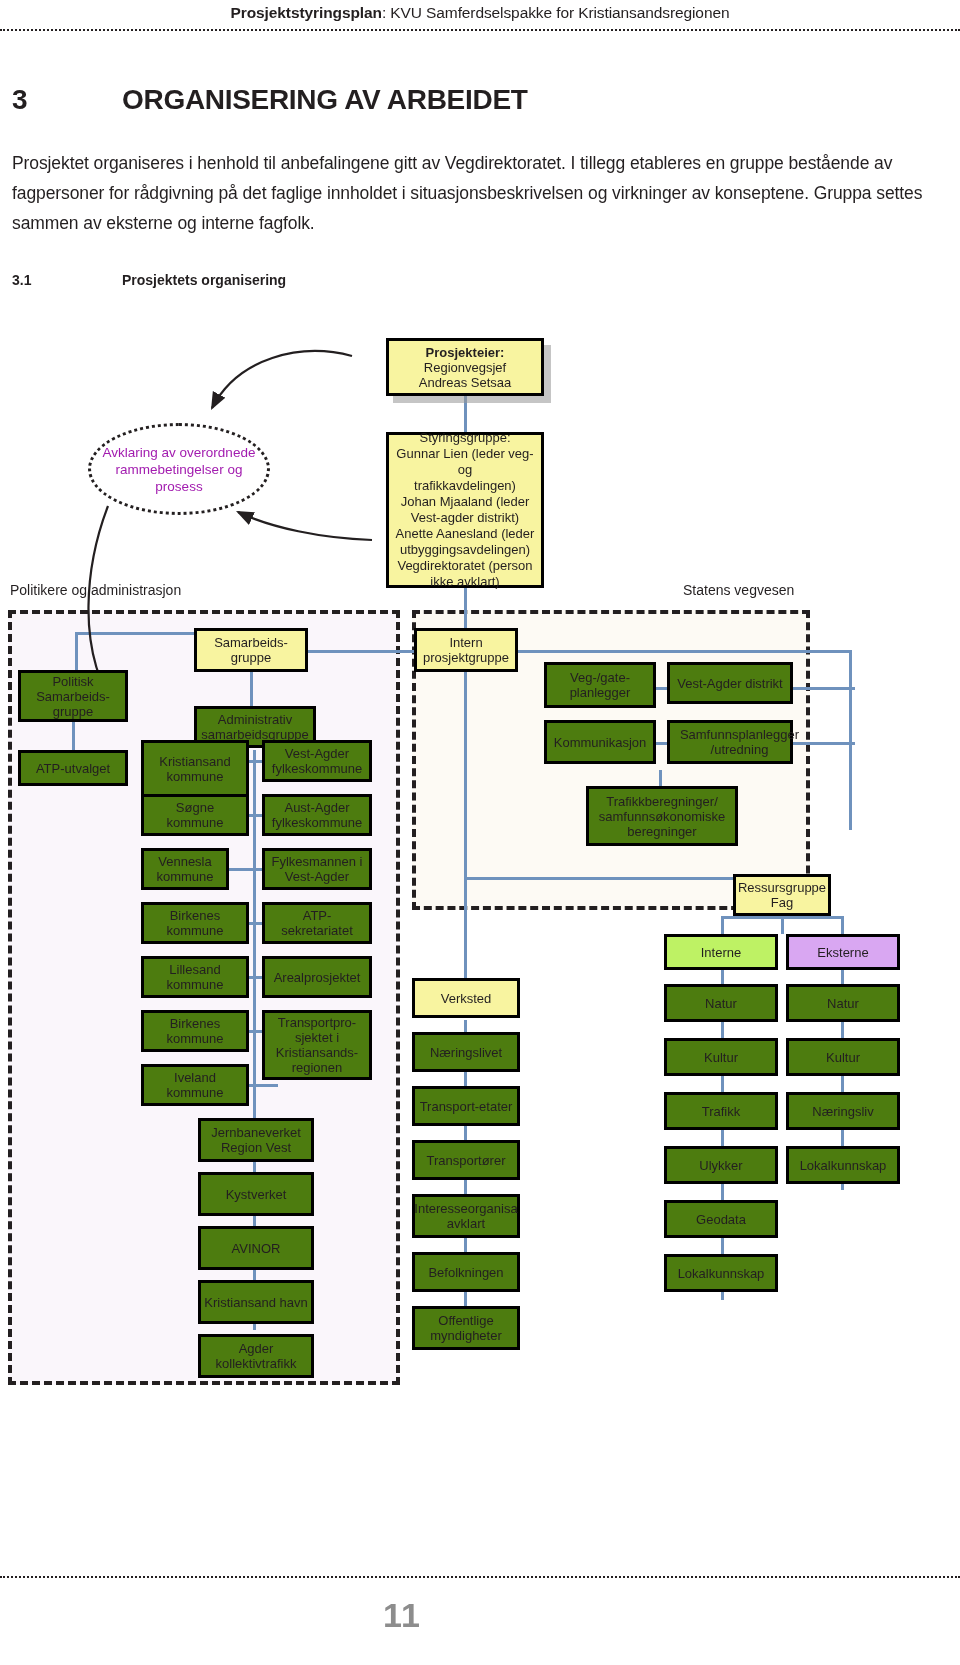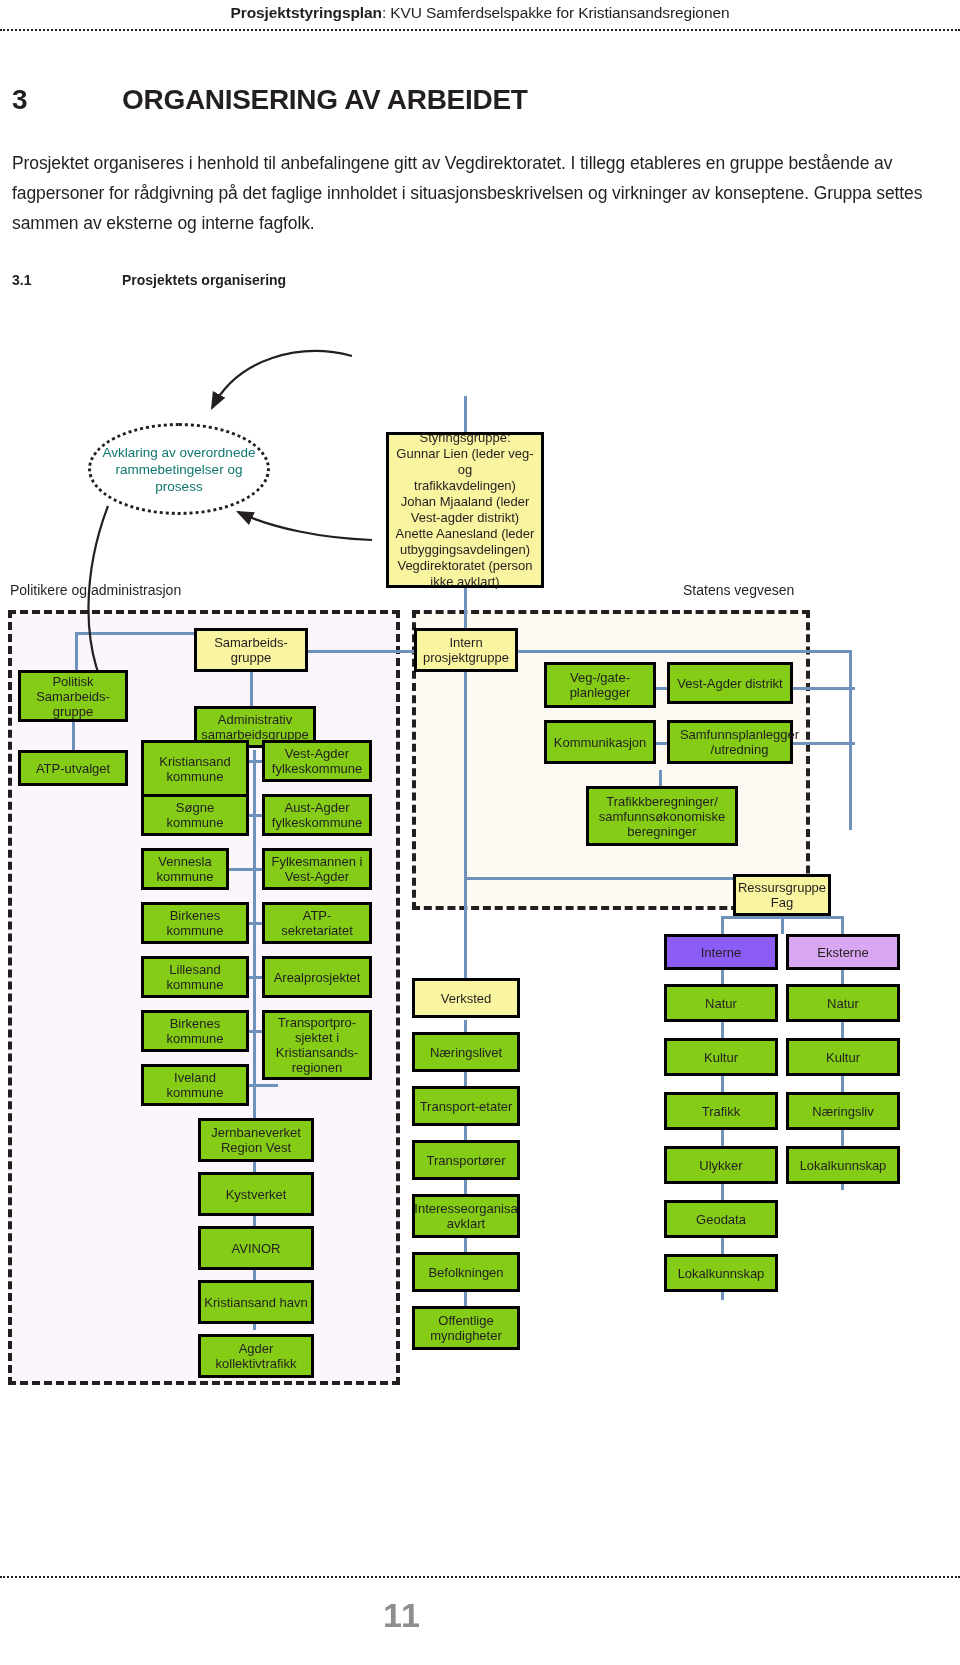--- a/index.html
+++ b/index.html
@@ -83,33 +83,33 @@
   #diagram {
     position: absolute;
     top: 320px; left: 0;
     width: 960px;
     height: 1080px;
   }
   #diagram .node {
     position: absolute;
     box-sizing: border-box;
     border: 3px solid #000000;
-    background: #84cc16;
+    background: #4d7c0f;
     display: flex;
     align-items: center;
     justify-content: center;
     text-align: center;
     font-size: 13px;
     line-height: 15px;
     color: #231f20;
     padding: 1px 2px;
     z-index: 5;
   }
   #diagram .node.yellow  { background: #f8f4a0; }
-  #diagram .node.orange  { background: #8b5cf6; }
+  #diagram .node.orange  { background: #bef264; }
   #diagram .node.purple  { background: #d9a7f2; }
   #diagram .node.shadow  { box-shadow: 7px 7px 0 rgba(150,150,150,0.55); }
 
   
   #diagram .ln {
     position: absolute;
     background: #6f92bd;
     z-index: 1;
   }
   #diagram .ln.v { width: 3px; }
@@ -139,21 +139,21 @@
     position: absolute;
     box-sizing: border-box;
     border: 3px dotted #231f20;
     border-radius: 50%;
     display: flex;
     align-items: center;
     justify-content: center;
     text-align: center;
     font-size: 13.5px;
     line-height: 17px;
-    color: #0f766e;
+    color: #a21caf;
     z-index: 4;
     background: transparent;
   }
 
   #diagram svg.arrows {
     position: absolute;
     top: 0; left: 0;
     width: 960px; height: 1080px;
     z-index: 2;
     pointer-events: none;
@@ -237,20 +237,25 @@
     </defs>
     <path d="M352,36 C300,22 238,38 212,88" fill="none" stroke="#231f20" stroke-width="2.2" marker-end="url(#ah)"></path>
     <path d="M372,220 C320,218 272,208 238,192" fill="none" stroke="#231f20" stroke-width="2.2" marker-end="url(#ah)"></path>
     <path d="M120,395 C72,330 88,238 108,186" fill="none" stroke="#231f20" stroke-width="2.2"></path>
   </svg>
 
   <div class="ellipse" style="left:88px; top:103px; width:182px; height:92px;">
     <span>Avklaring av overordnede rammebetingelser og prosess</span>
   </div>
 
+  <div class="node yellow shadow" style="left:386px; top:18px; width:158px; height:58px; flex-direction:column;">
+    <span style="font-weight:bold;">Prosjekteier:</span>
+    <span>Regionvegsjef</span>
+    <span>Andreas Setsaa</span>
+  </div>
 
   <div class="node yellow" style="left:386px; top:112px; width:158px; height:156px; flex-direction:column; line-height:16px;">
     <span>Styringsgruppe:</span>
     <span>Gunnar Lien (leder veg- og</span>
     <span>trafikkavdelingen)</span>
     <span>Johan Mjaaland (leder</span>
     <span>Vest-agder distrikt)</span>
     <span>Anette Aanesland (leder</span>
     <span>utbyggingsavdelingen)</span>
     <span>Vegdirektoratet (person</span>

